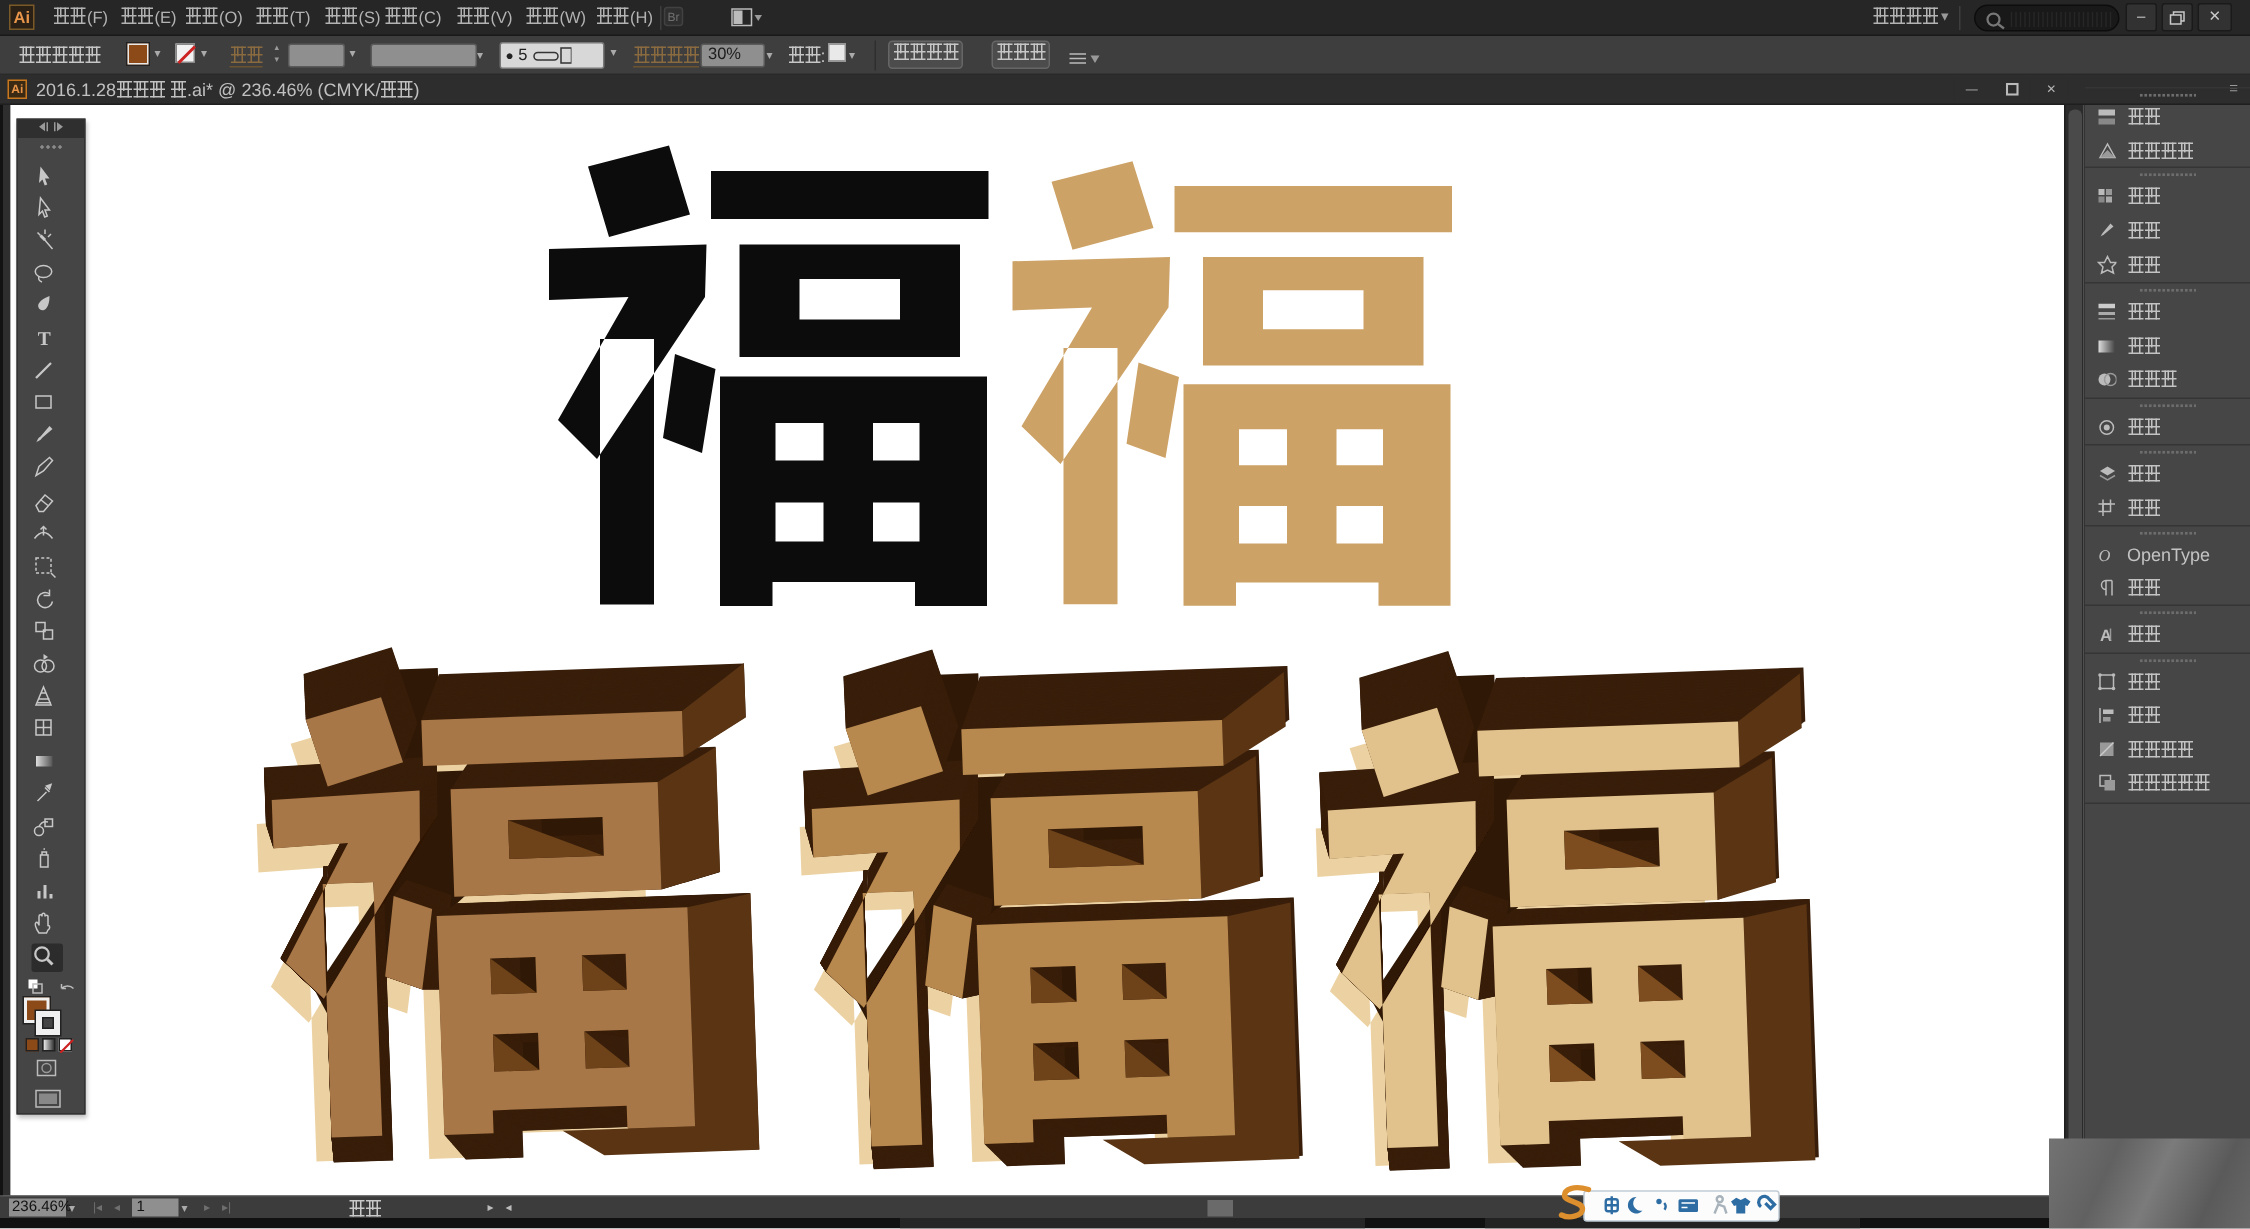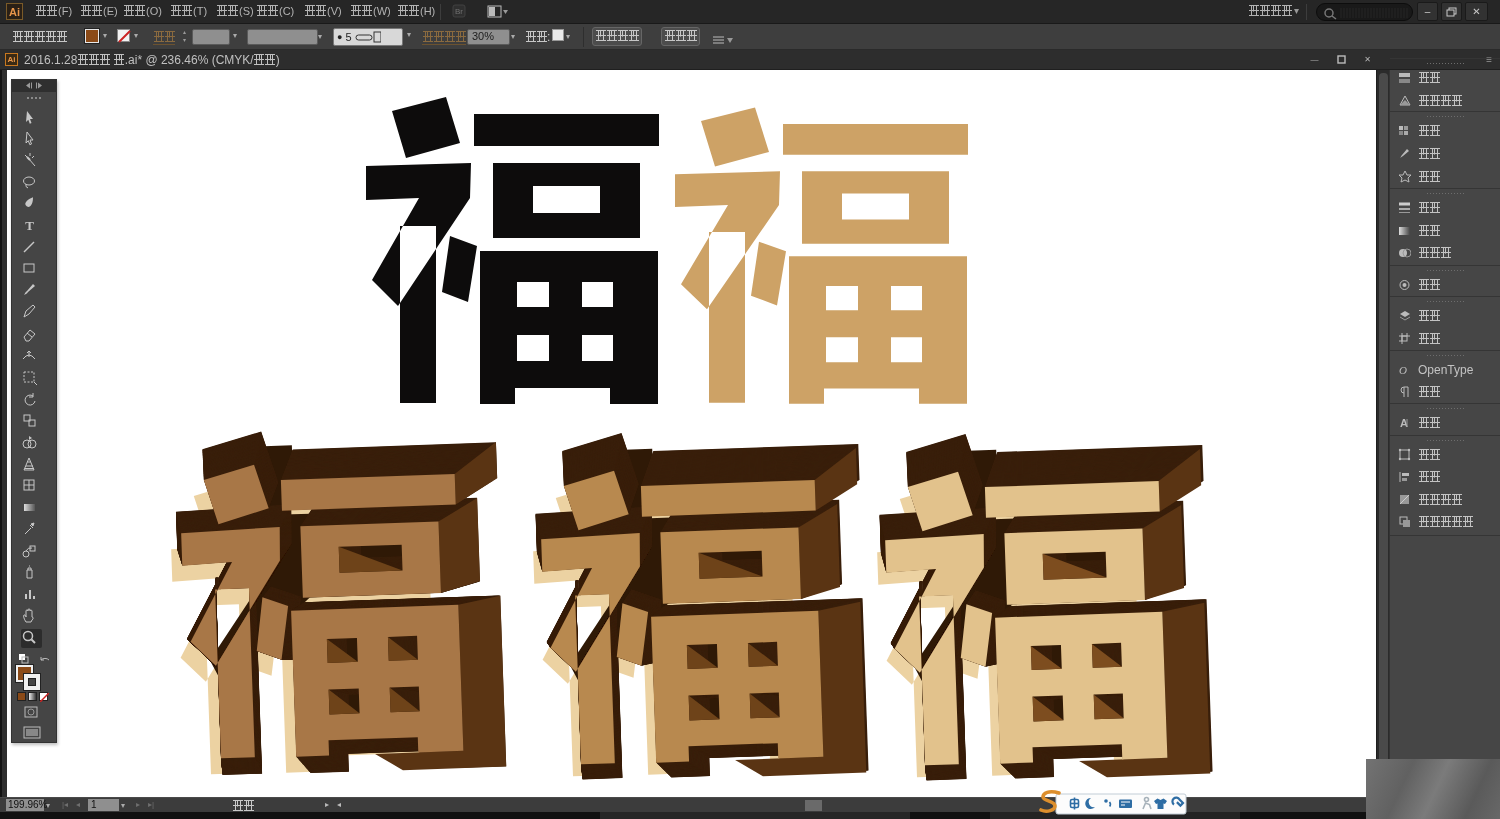--- a/index.html
+++ b/index.html
@@ -313,21 +313,21 @@
  <div class="mi" style="left:35px"><i class="c"></i><i class="c"></i><span>(F)</span></div>
       <div class="mi" style="left:80px"><i class="c"></i><i class="c"></i><span>(E)</span></div>
       <div class="mi" style="left:123px"><i class="c"></i><i class="c"></i><span>(O)</span></div>
       <div class="mi" style="left:170px"><i class="c"></i><i class="c"></i><span>(T)</span></div>
       <div class="mi" style="left:216px"><i class="c"></i><i class="c"></i><span>(S)</span></div>
       <div class="mi" style="left:256px"><i class="c"></i><i class="c"></i><span>(C)</span></div>
       <div class="mi" style="left:304px"><i class="c"></i><i class="c"></i><span>(V)</span></div>
       <div class="mi" style="left:350px"><i class="c"></i><i class="c"></i><span>(W)</span></div>
       <div class="mi" style="left:397px"><i class="c"></i><i class="c"></i><span>(H)</span></div>
  <div class="msep" style="left:440px"></div>
- <div class="micon" style="left:452px;opacity:.75"><svg width="14" height="14">
+ <div class="micon" style="left:442px;opacity:.75"><svg width="14" height="14">
           <rect x="1" y="1" width="12" height="12" rx="2" fill="#333" stroke="#4a4a4a"></rect>
           <text x="7" y="10" font-size="8" fill="#888" text-anchor="middle" font-family="Liberation Sans">Br</text>
         </svg></div>
  <div class="micon" style="left:487px"><svg width="22" height="14">
           <rect x="1" y="2" width="13" height="11" fill="none" stroke="#bbb"></rect>
           <rect x="2" y="3" width="6" height="9" fill="#bbb"></rect>
           <path d="M16,6 l5,0 -2.5,4 z" fill="#999"></path>
         </svg></div>
  <div class="mtext" style="left:1248px"><i class="c"></i><i class="c"></i><i class="c"></i><i class="c"></i></div>
  <div class="mcaret" style="left:1294px">▾</div>
@@ -693,21 +693,21 @@
       <div class="ditem" style="top:441px">
         <svg width="13" height="14">
           <rect x="2" y="2" width="7" height="7" fill="none" stroke="#bbb"></rect>
           <rect x="5" y="5" width="7" height="7" fill="#999"></rect>
         </svg>
         <span><i class="c"></i><i class="c"></i><i class="c"></i><i class="c"></i><i class="c"></i></span>
       </div>
       <div class="dline" style="top:465px"></div>
     </div>
 <div class="status">
- <div class="zoombox">199.96%</div>
+ <div class="zoombox">236.46%</div>
  <div class="dda3" style="left:46px">▾</div>
  <div class="navg" style="left:62px">|◂</div>
       <div class="navg" style="left:76px">◂</div>
  <div class="abox">1</div>
  <div class="dda3" style="left:121px">▾</div>
  <div class="navg" style="left:136px">▸</div>
       <div class="navg" style="left:148px">▸|</div>
  <div class="stext"><i class="c"></i><i class="c"></i></div>
  <div class="sarr" style="left:325px">▸</div>
       <div class="sarr" style="left:337px">◂</div>

